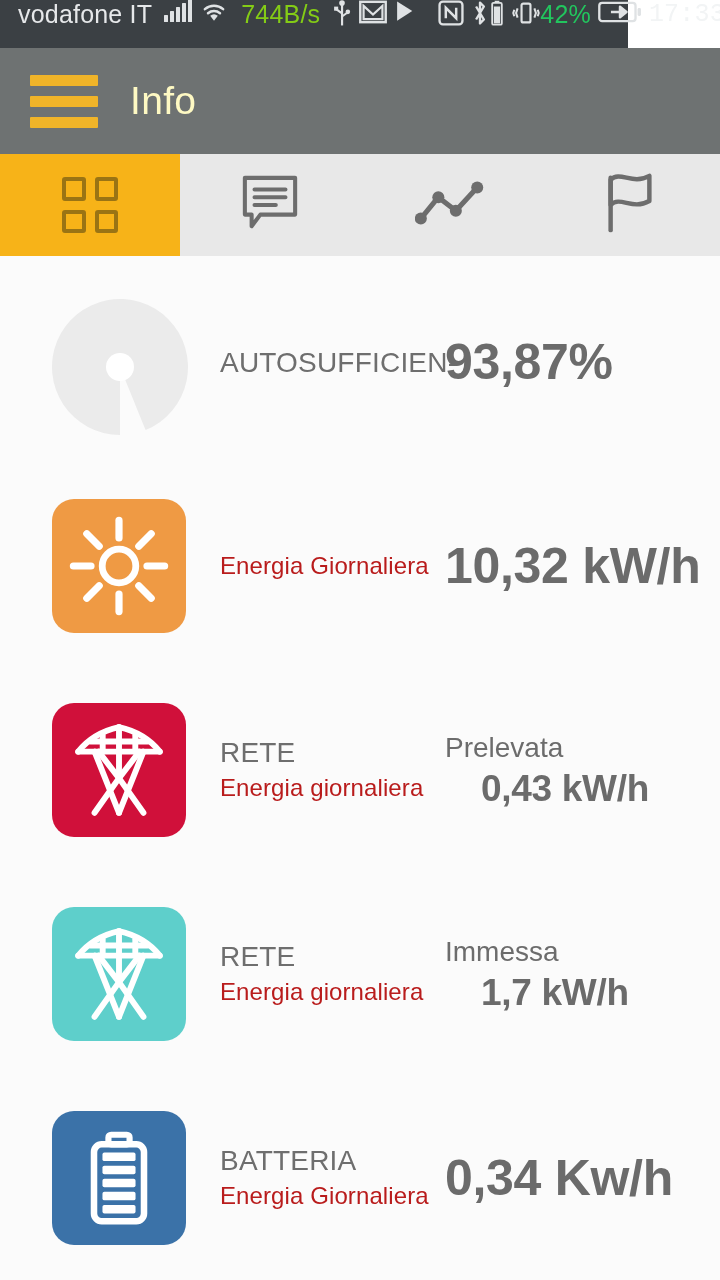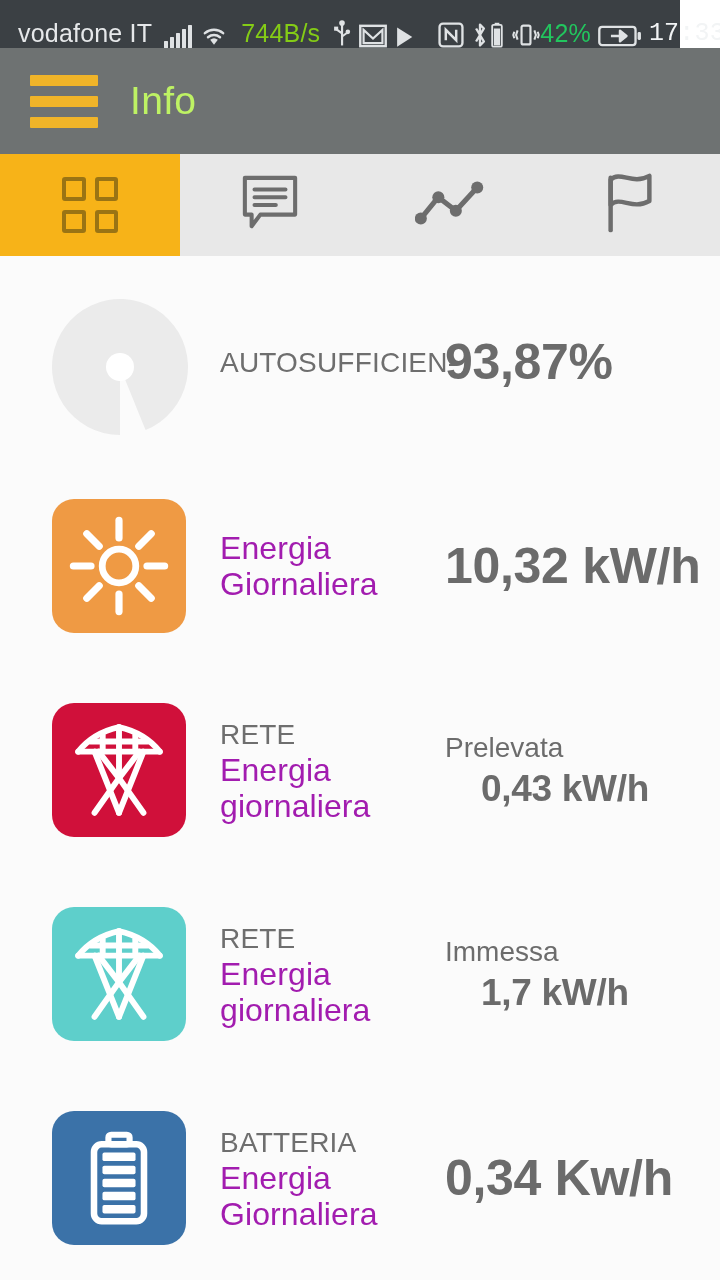--- a/index.html
+++ b/index.html
@@ -5,23 +5,23 @@
   * { margin:0; padding:0; box-sizing:border-box; }
   html, body {
     width:720px; height:1280px;
     background:#ffffff;
     font-family:"Liberation Sans", sans-serif;
     overflow:hidden;
   }
 
   
   .statusbar{
-    height:48px; width:680px;
+    height:48px; width:628px;
     background:#3b4044;
-    display:flex; align-items:flex-end;
+    display:flex; align-items:flex-start;
     padding:0 14px 0 18px;
     color:#e9ebec;
     font-size:24px;
     letter-spacing:.2px;
     white-space:nowrap;
   }
   .sb-carrier{ font-size:25px; color:#e6e8ea; }
   .sb-gap{ width:12px; flex:0 0 auto; }
   .sb-gap-sm{ width:7px; flex:0 0 auto; }
   .sb-speed{ font-size:25px; color:#84cc16; }
@@ -41,21 +41,21 @@
   
   .appbar{
     height:106px; width:720px;
     background:#6e7272;
     display:flex; align-items:center;
     padding-left:30px;
   }
   .hamburger{ width:68px; display:flex; flex-direction:column; gap:10px; cursor:pointer;}
   .hamburger span{ display:block; height:11px; background:#f0b429; border-radius:1px;}
   .appbar-title{
-    color:#bef264; font-size:39px; font-weight:400;
+    color:#fef9c3; font-size:39px; font-weight:400;
     margin-left:32px; letter-spacing:.3px;
   }
 
   
   .tabbar{ display:flex; width:720px; height:102px; background:#e8e8e8; }
   .tab{
     flex:1 1 0; display:flex; align-items:center; justify-content:center;
     cursor:pointer; position:relative;
   }
   .tab.active{ background:#f7b318; }
@@ -68,21 +68,21 @@
   .content{ width:720px; background:#fbfbfb; padding-top:4px; }
   .row{
     display:flex; align-items:center;
     height:204px; padding-left:52px;
   }
   .row-icon{ width:134px; height:134px; flex:0 0 134px; position:relative; }
   .sq{ width:134px; height:134px; border-radius:22px; display:flex; align-items:center; justify-content:center; }
 
   .row-text{ width:243px; flex:0 0 243px; padding-left:34px; }
   .t-title{ color:#6e6e6e; font-size:28px; line-height:35px; letter-spacing:.2px; }
-  .t-sub{ color:#a21caf; font-size:32px; line-height:36px; letter-spacing:.1px; }
+  .t-sub{ color:#b91c1c; font-size:24px; line-height:36px; letter-spacing:.1px; }
 
   .row-val{ flex:1 1 auto; padding-left:16px; }
   .v-label{ color:#6c6c6c; font-size:28px; line-height:38px; }
   .v-big{ color:#6b6b6b; font-size:37px; font-weight:bold; line-height:44px; letter-spacing:-.3px;margin-left:36px;}
   .v-big-only{ color:#6b6b6b; font-size:50px; font-weight:bold; letter-spacing:-.3px;}
 
   .donut-wrap{ width:144px; height:144px; position:relative; margin-left:-4px;}
 </style>
 </head>
 <body>

